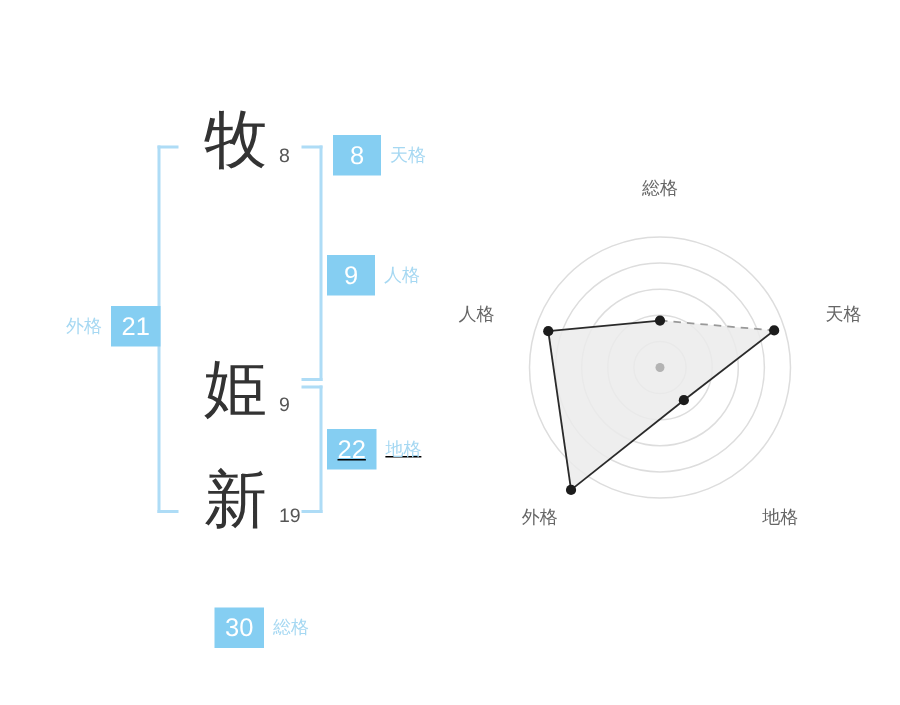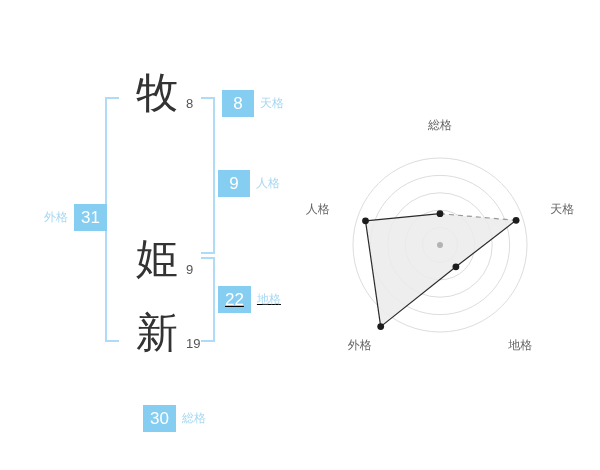--- a/index.html
+++ b/index.html
@@ -64,21 +64,21 @@
   <div class="badge-row pos-jinkaku">
     <span class="badge-box">9</span>
     <span class="badge-label">人格</span>
   </div>
   <div class="badge-row pos-chikaku">
     <span class="badge-box">22</span>
     <span class="badge-label">地格</span>
   </div>
   <div class="badge-row pos-gaikaku">
     <span class="badge-label">外格</span>
-    <span class="badge-box">31</span>
+    <span class="badge-box">21</span>
   </div>
   <div class="badge-row pos-soukaku">
     <span class="badge-box">30</span>
     <span class="badge-label">総格</span>
   </div>
 
   <div class="radar-wrap">
     <svg id="radar-svg" width="300" height="290" viewBox="0 0 300 290">
         <circle cx="145" cy="145" r="87.0" fill="none" stroke="#dddddd" stroke-width="1"></circle>
         <circle cx="145" cy="145" r="69.6" fill="none" stroke="#dddddd" stroke-width="1"></circle>

